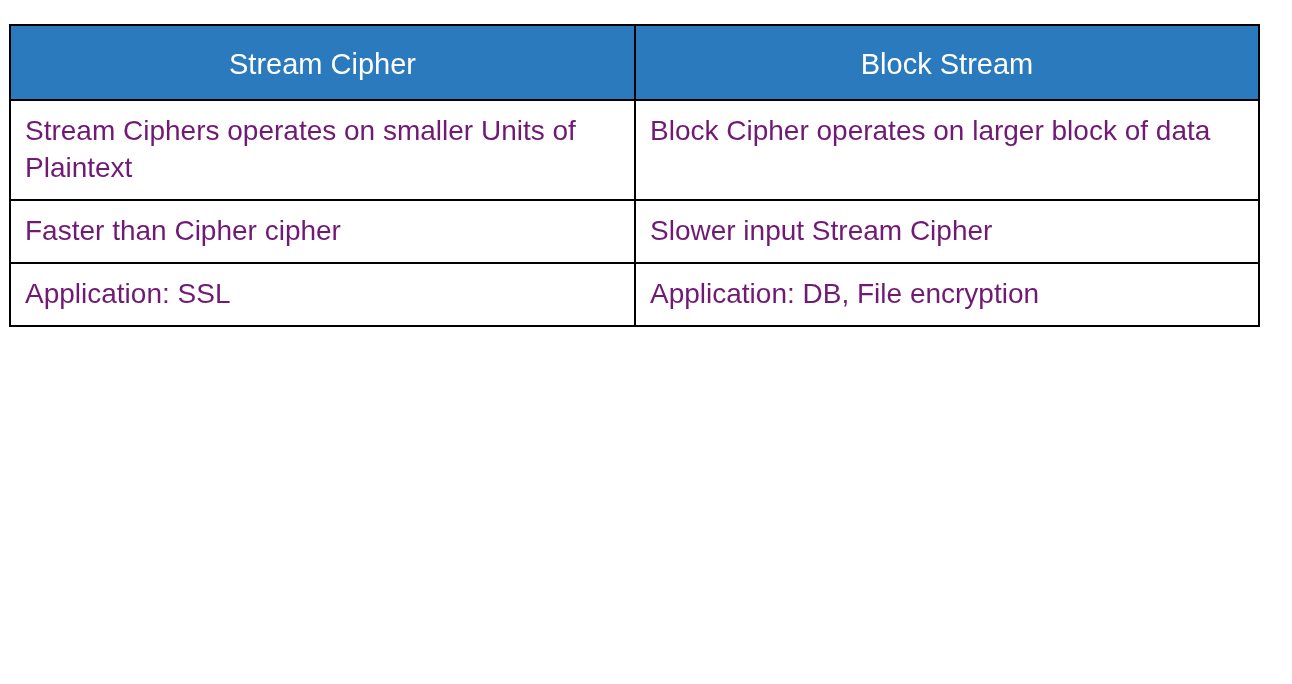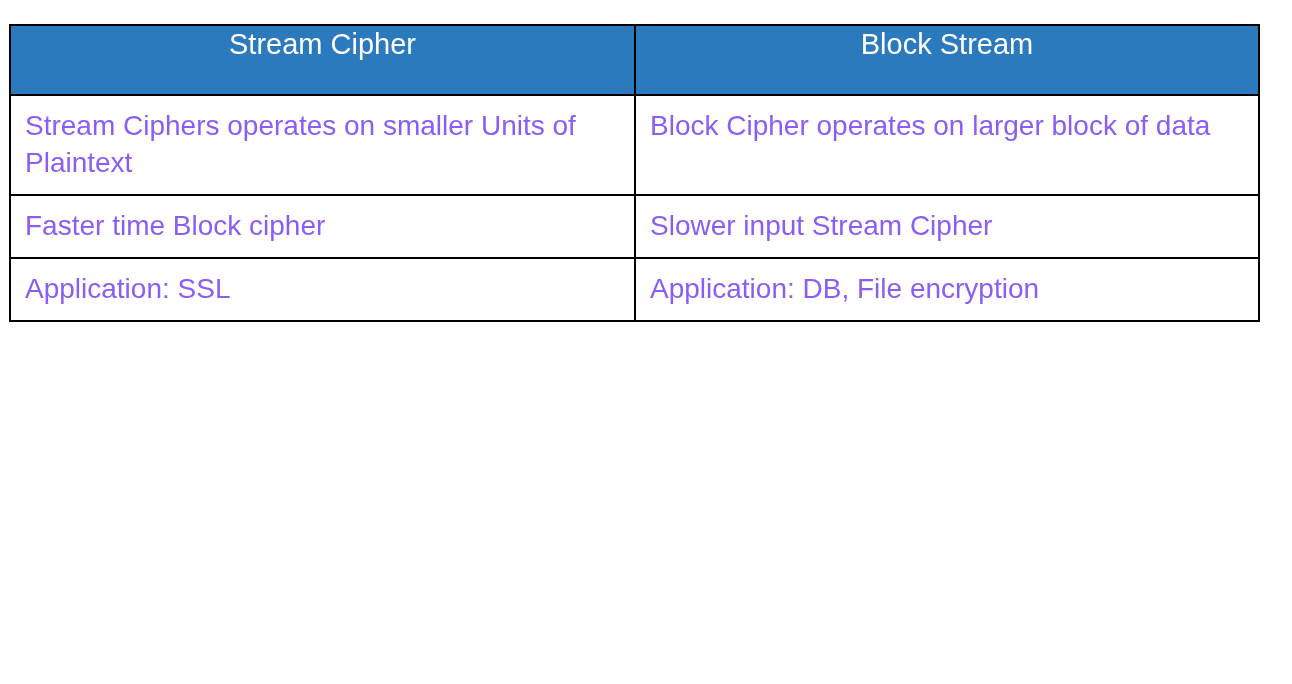--- a/index.html
+++ b/index.html
@@ -45,31 +45,31 @@
   }
 
   
   .comparison-table thead th {
     background: #2a7abd;
     color: #ffffff;
     font-weight: normal;
     font-size: 29px;
     line-height: 36px;
     text-align: center;
-    padding: 0 10px 17px 10px;
+    padding: 20px 10px 17px 10px;
     height: 70px;
   }
 
   
   .comparison-table tbody td {
     font-size: 28px;
     line-height: 37px;
     text-align: left;
     padding: 11px 28px 13px 14px;
-    color: #8b5cf6;
+    color: #701a75;
   }
 
   .cell-text {
     display: block;
     white-space: pre-line;
   }
 </style>
 </head>
 <body>
 
@@ -96,21 +96,21 @@
       <tr>
         <td>
           <span class="cell-text">Stream Ciphers operates on smaller Units of Plaintext</span>
         </td>
         <td>
           <span class="cell-text">Block Cipher operates on larger block of data</span>
         </td>
       </tr>
       <tr>
         <td>
-          <span class="cell-text">Faster time Block cipher</span>
+          <span class="cell-text">Faster than Cipher cipher</span>
         </td>
         <td>
           <span class="cell-text">Slower input Stream Cipher</span>
         </td>
       </tr>
       <tr>
         <td>
           <span class="cell-text">Application: SSL</span>
         </td>
         <td>

